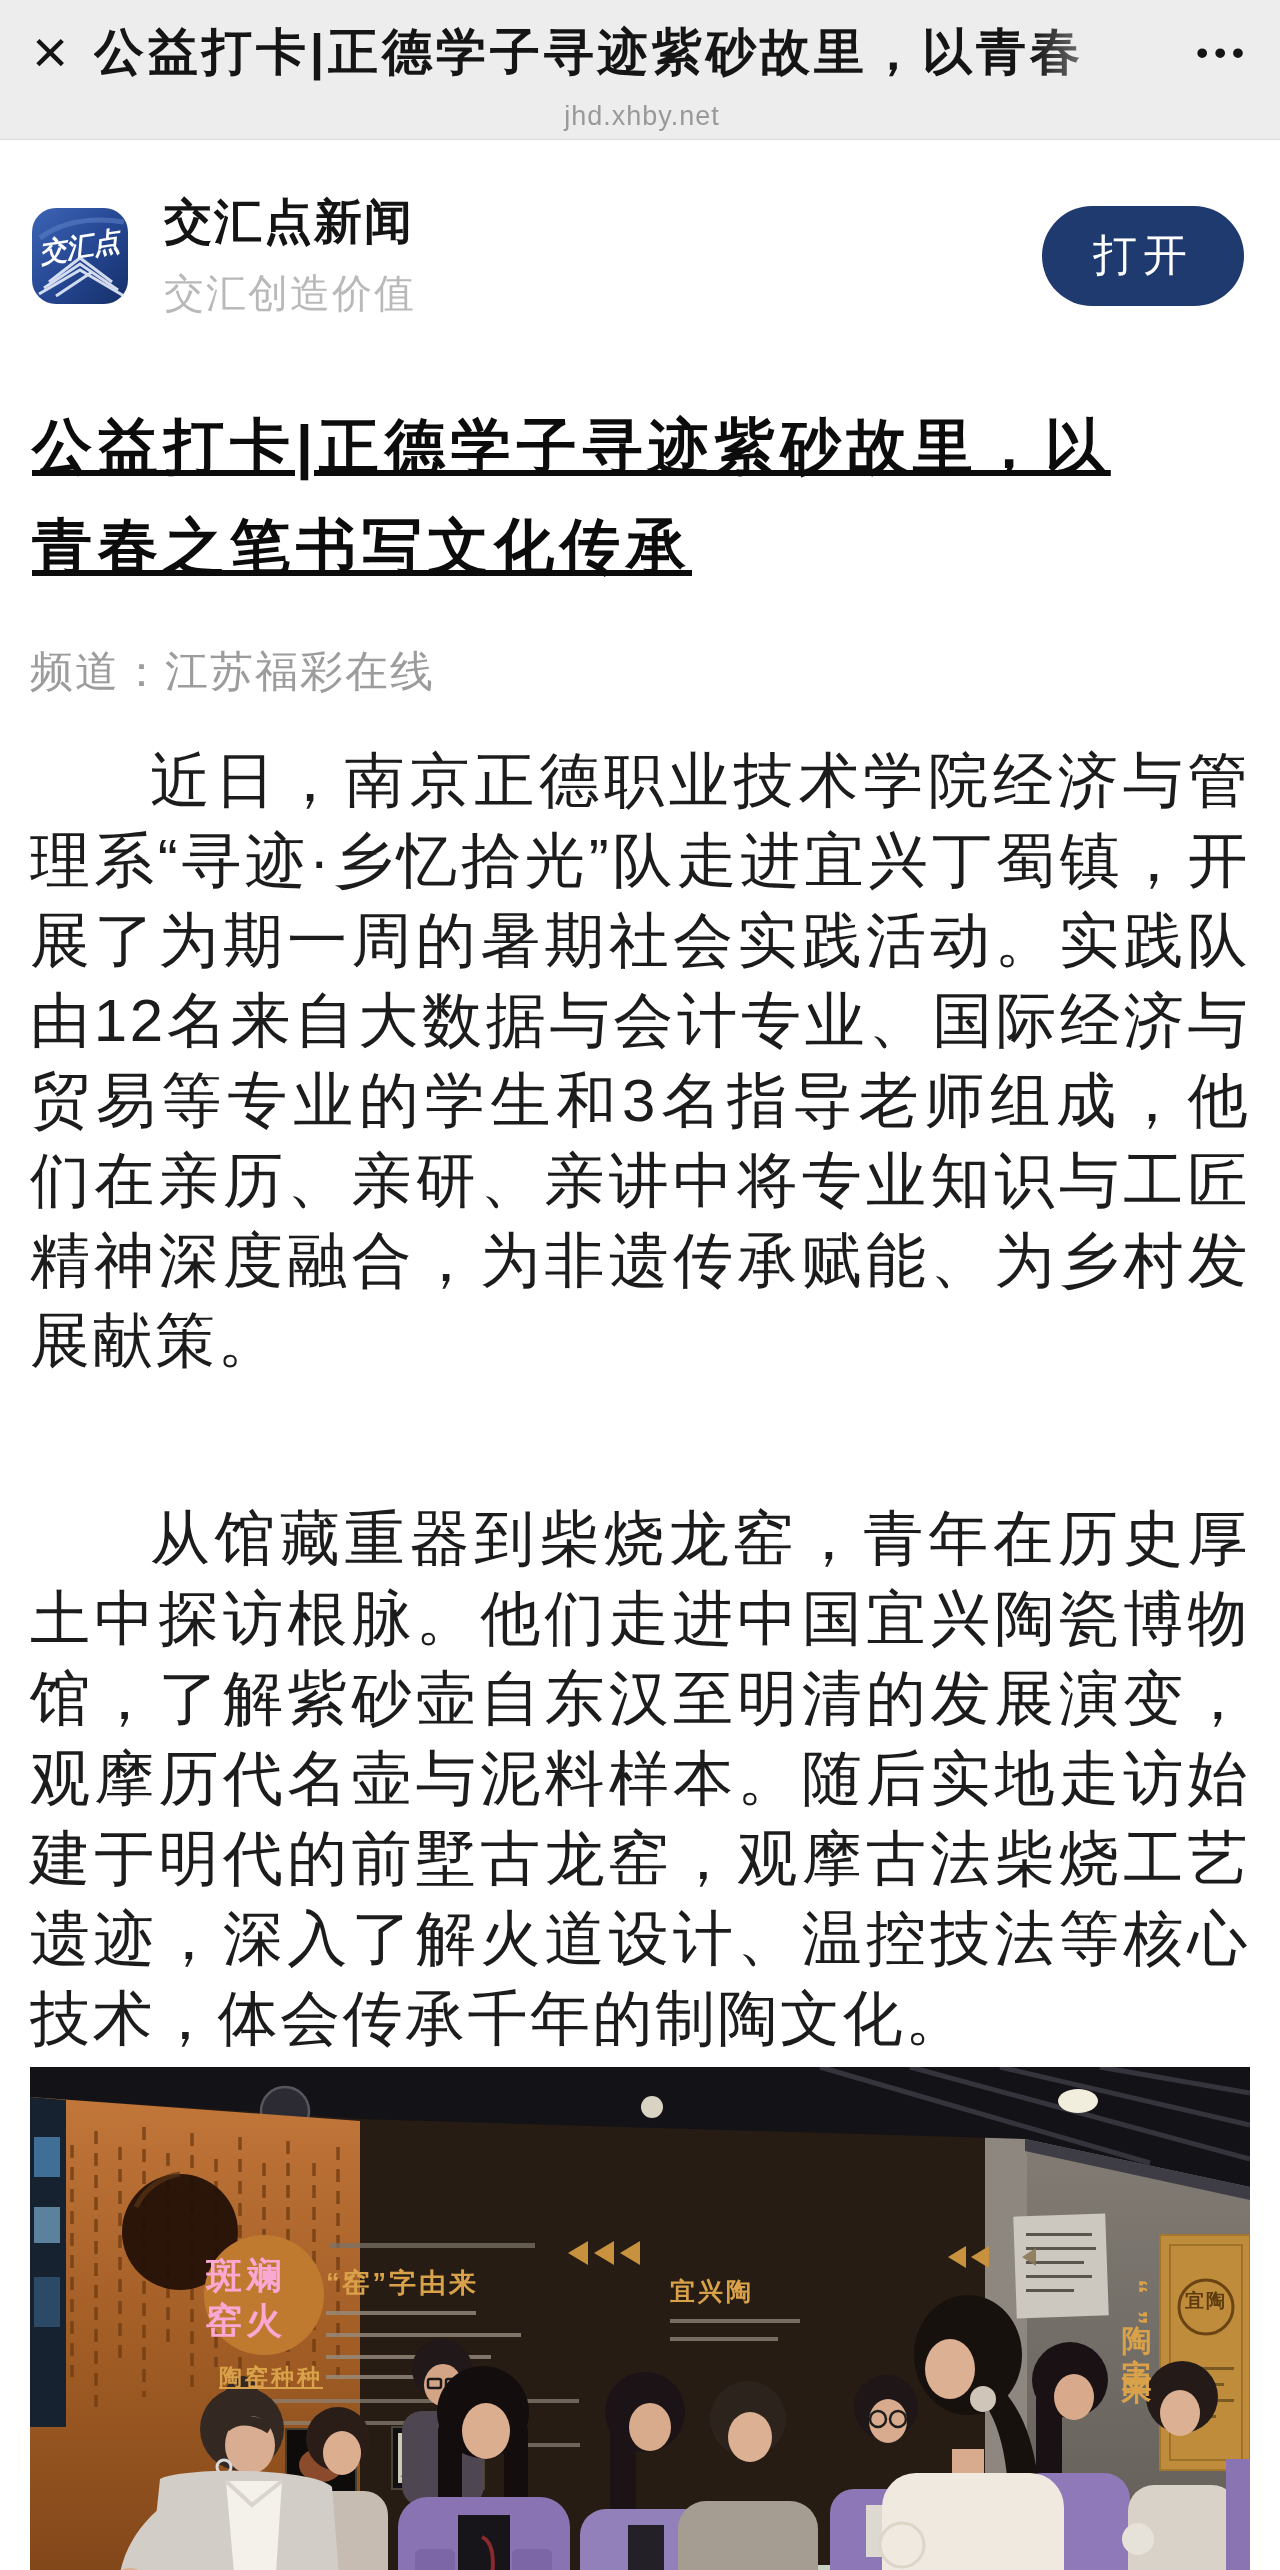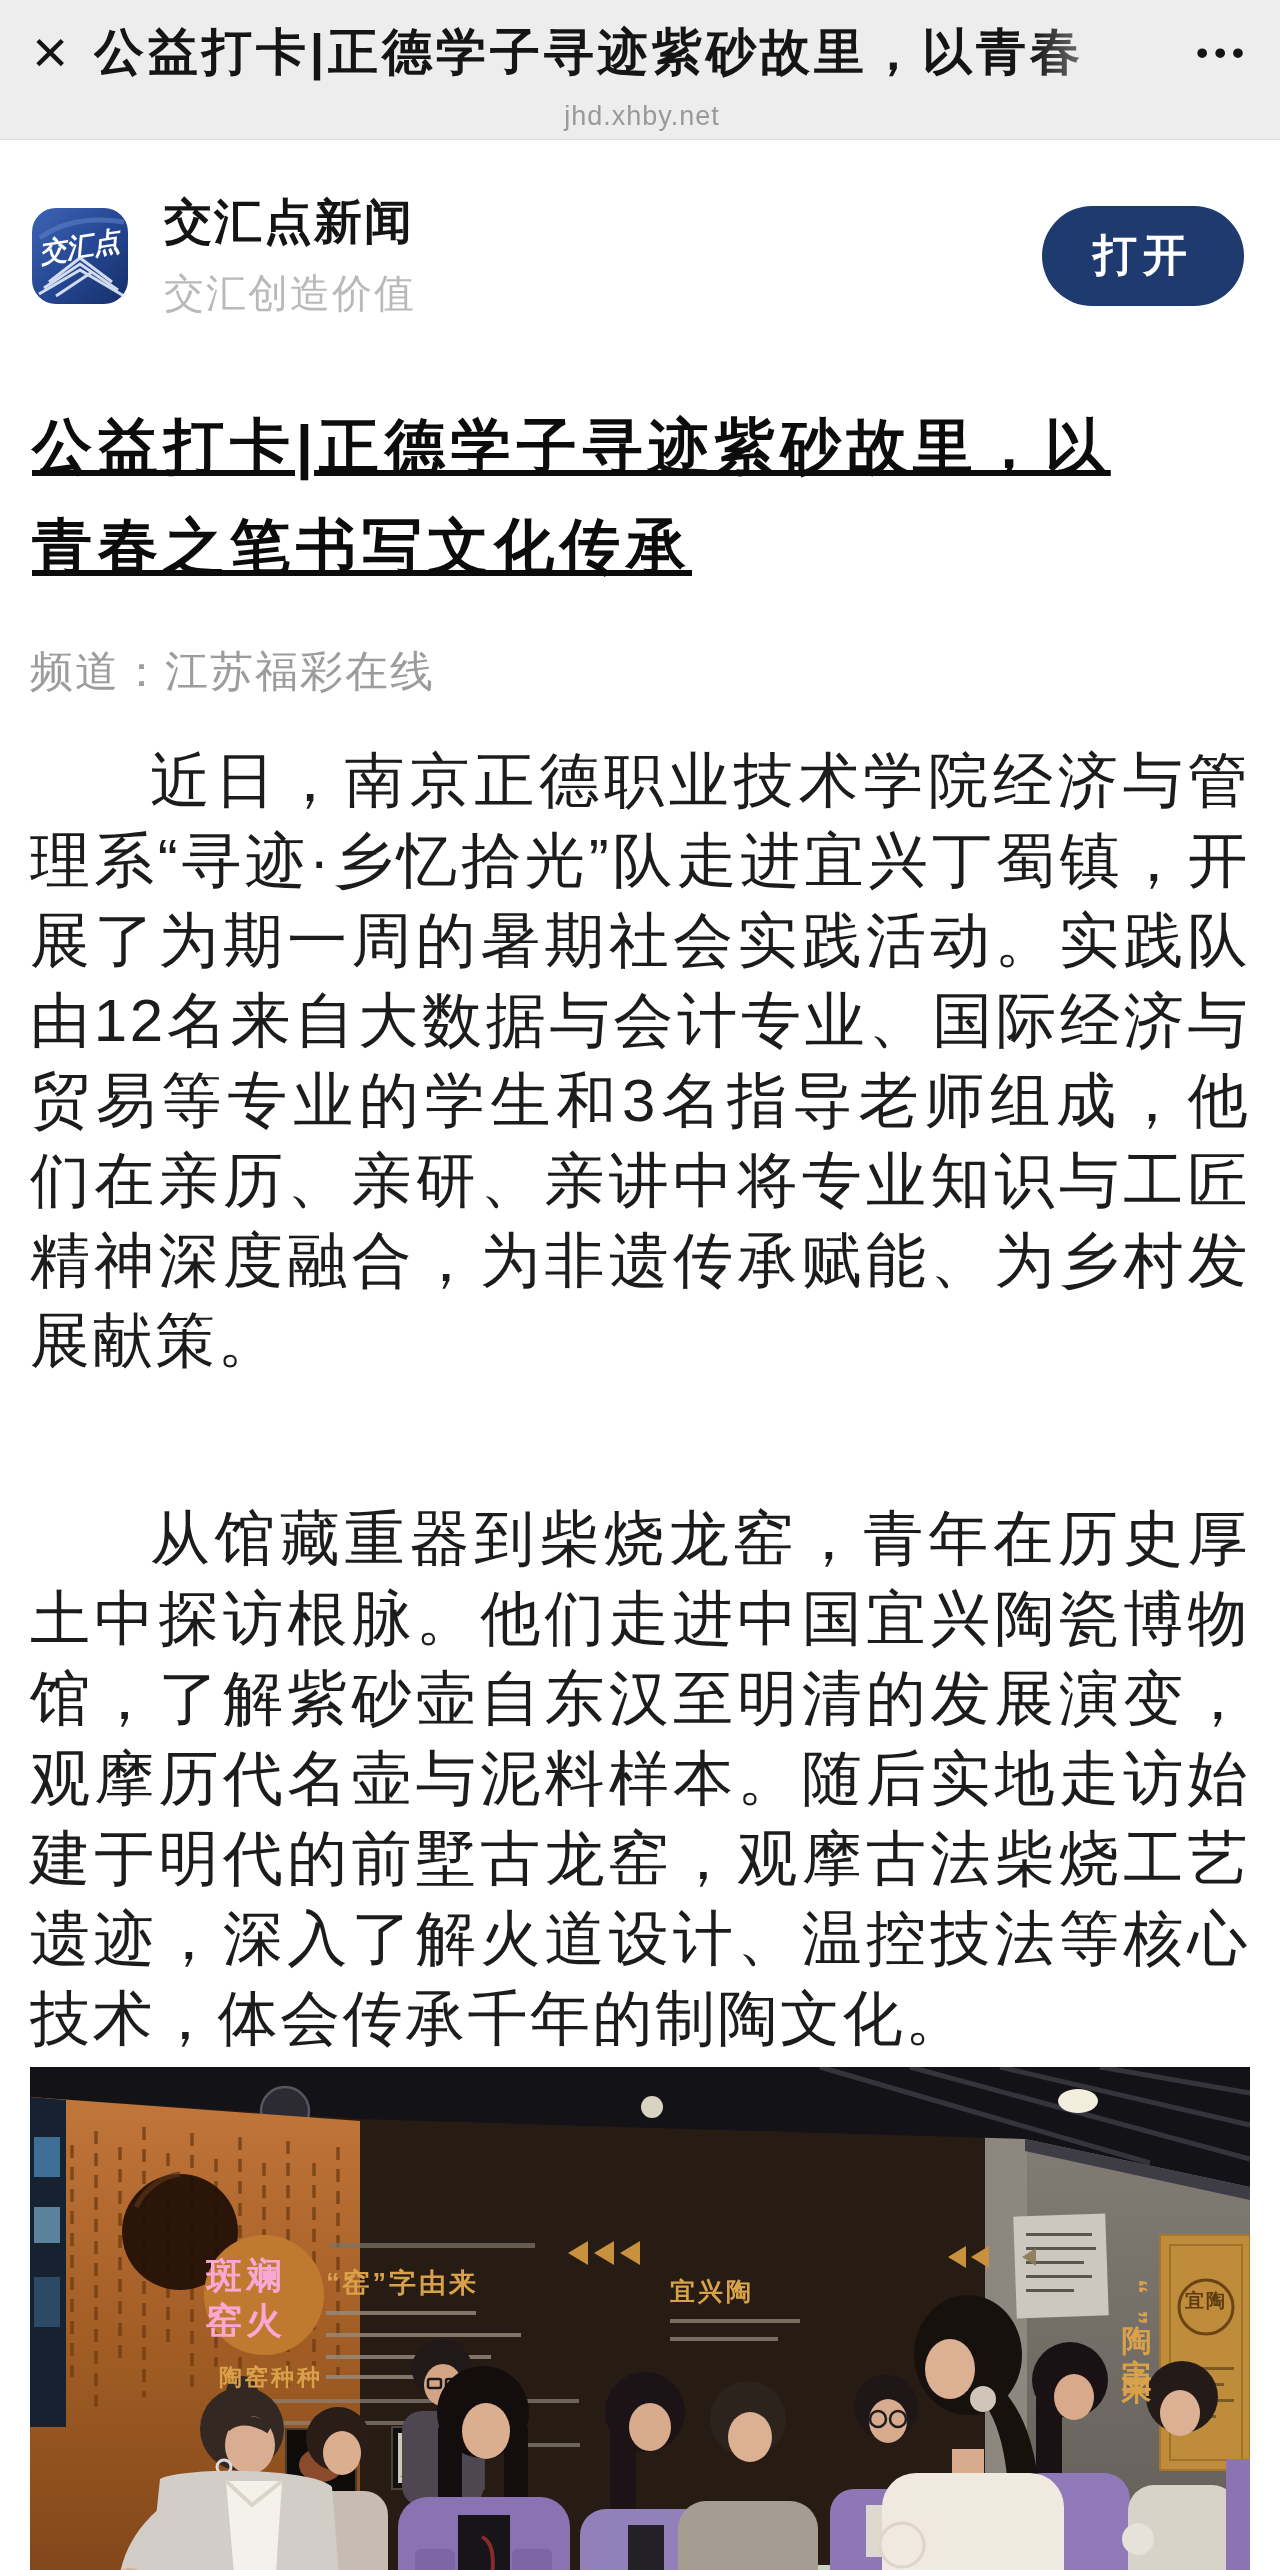--- a/index.html
+++ b/index.html
@@ -30,21 +30,21 @@
     font-size: 27px; color: #999; letter-spacing: 1px; }
 
   
   .appbar { display: flex; align-items: center; padding: 50px 36px 36px 32px; background: #fff; }
   .app-icon { width: 96px; height: 96px; flex: 0 0 96px; }
   .app-text { flex: 1; margin-left: 36px; }
   .app-name { font-size: 48px; font-weight: 600; color: #141414; letter-spacing: 2px; }
   .app-slogan { font-size: 40px; color: #b9b9b9; margin-top: 12px; letter-spacing: 2px; }
   .open-btn {
     width: 202px; height: 100px; border: none; border-radius: 50px; cursor: pointer;
-    background: #1e3a6e; color: #fff; font-size: 44px; letter-spacing: 6px; font-weight: 700;
+    background: #1e3a6e; color: #fff; font-size: 44px; letter-spacing: 6px; font-weight: 400;
   }
 
   
   .article { padding: 0 30px; }
   .article-title {
     margin: 40px 2px 0; padding-right: 90px;
     font-size: 60px; line-height: 100px; font-weight: 700; color: #0c0c0c; letter-spacing: 6px; text-decoration: underline;
   }
   .channel { margin-top: 48px; font-size: 43px; line-height: 52px; color: #9c9c9c; letter-spacing: 2px; }
   .meta-row { margin-top: 20px; display: flex; justify-content: space-between;
@@ -54,21 +54,21 @@
     letter-spacing: 2.5px; text-indent: 2em; text-align: justify;
   }
   .article p + p { margin-top: 118px; }
 
   
   .photo { position: relative; width: 1220px; height: 546px; margin: 8px auto 0; overflow: hidden; background: #261c13; }
   .photo svg { display: block; }
   .photo-label { position: absolute; color: #d9a24a; font-weight: 700; white-space: pre-line; line-height: 1.25; }
   .lbl-badge { left: 176px; top: 186px; width: 118px; text-align: left; font-size: 36px; color: #f9a8d4; letter-spacing: 4px; }
   .lbl-kiln { left: 296px; top: 200px; font-size: 27px; letter-spacing: 3px; }
-  .lbl-taoyao { left: 189px; top: 296px; font-size: 23px; letter-spacing: 3px; }
+  .lbl-taoyao { left: 189px; top: 296px; font-size: 23px; letter-spacing: 3px; text-decoration: underline; }
   .lbl-yixing { left: 640px; top: 209px; font-size: 25px; letter-spacing: 3px; }
   .lbl-vertical { left: 1088px; top: 212px; font-size: 30px; writing-mode: vertical-rl; letter-spacing: 8px; height: 190px; }
   .lbl-seal { left: 1148px; top: 222px; width: 56px; text-align: center; font-size: 19px; color: #5f3c10; letter-spacing: 2px; }
 </style>
 </head>
 <body>
 
 <header class="topbar">
   <div class="topbar-row">
     <button class="close-btn">×</button>

